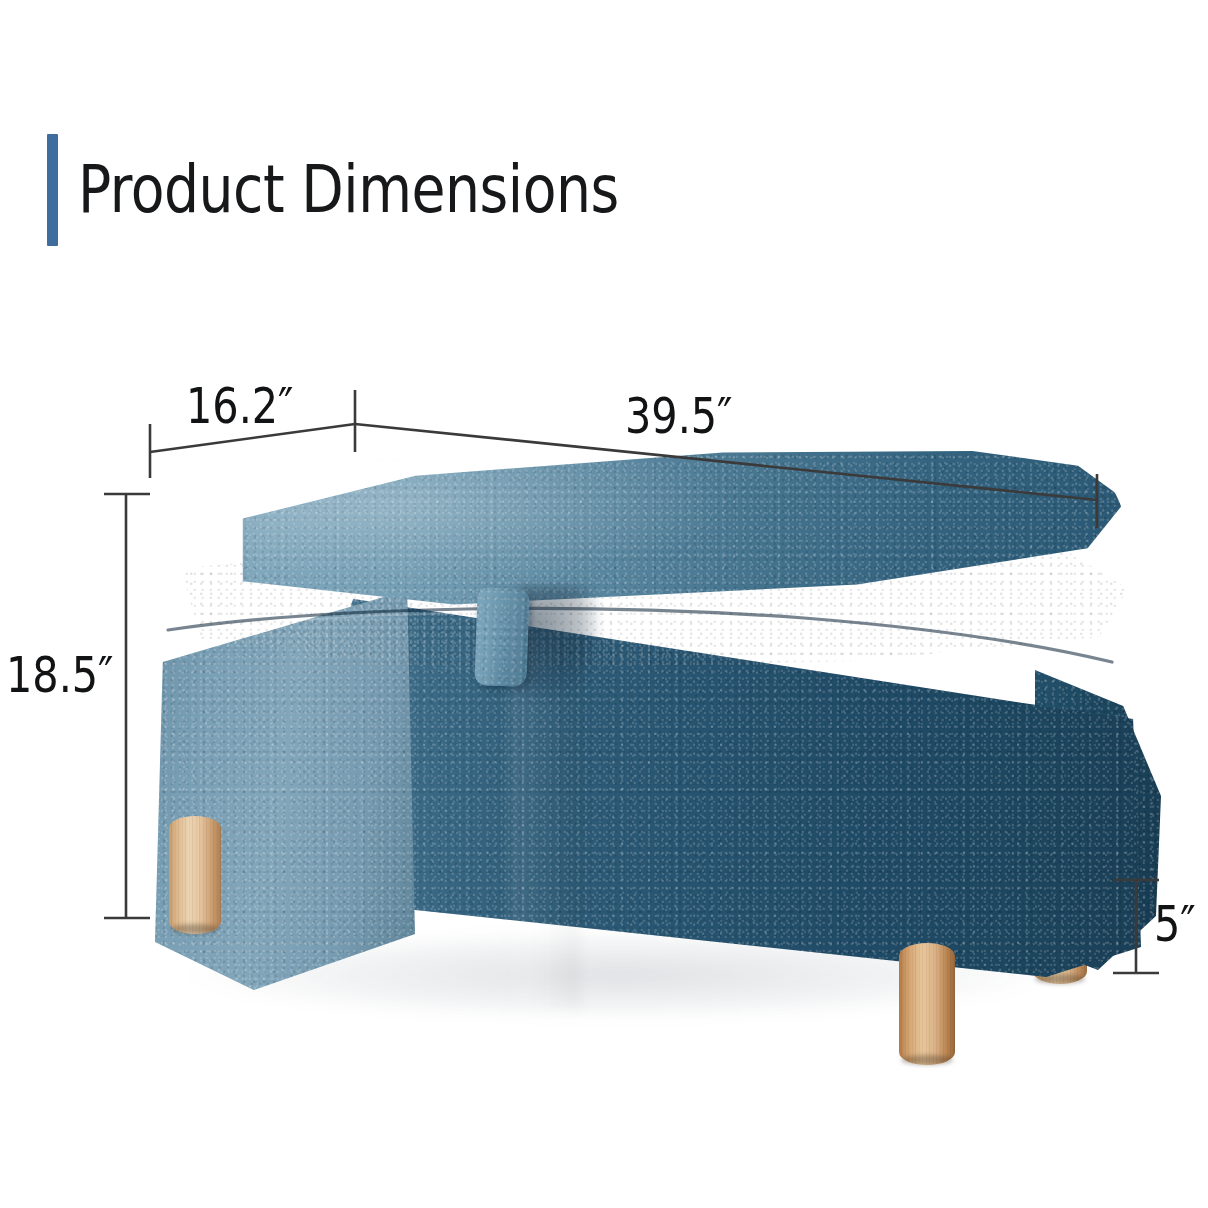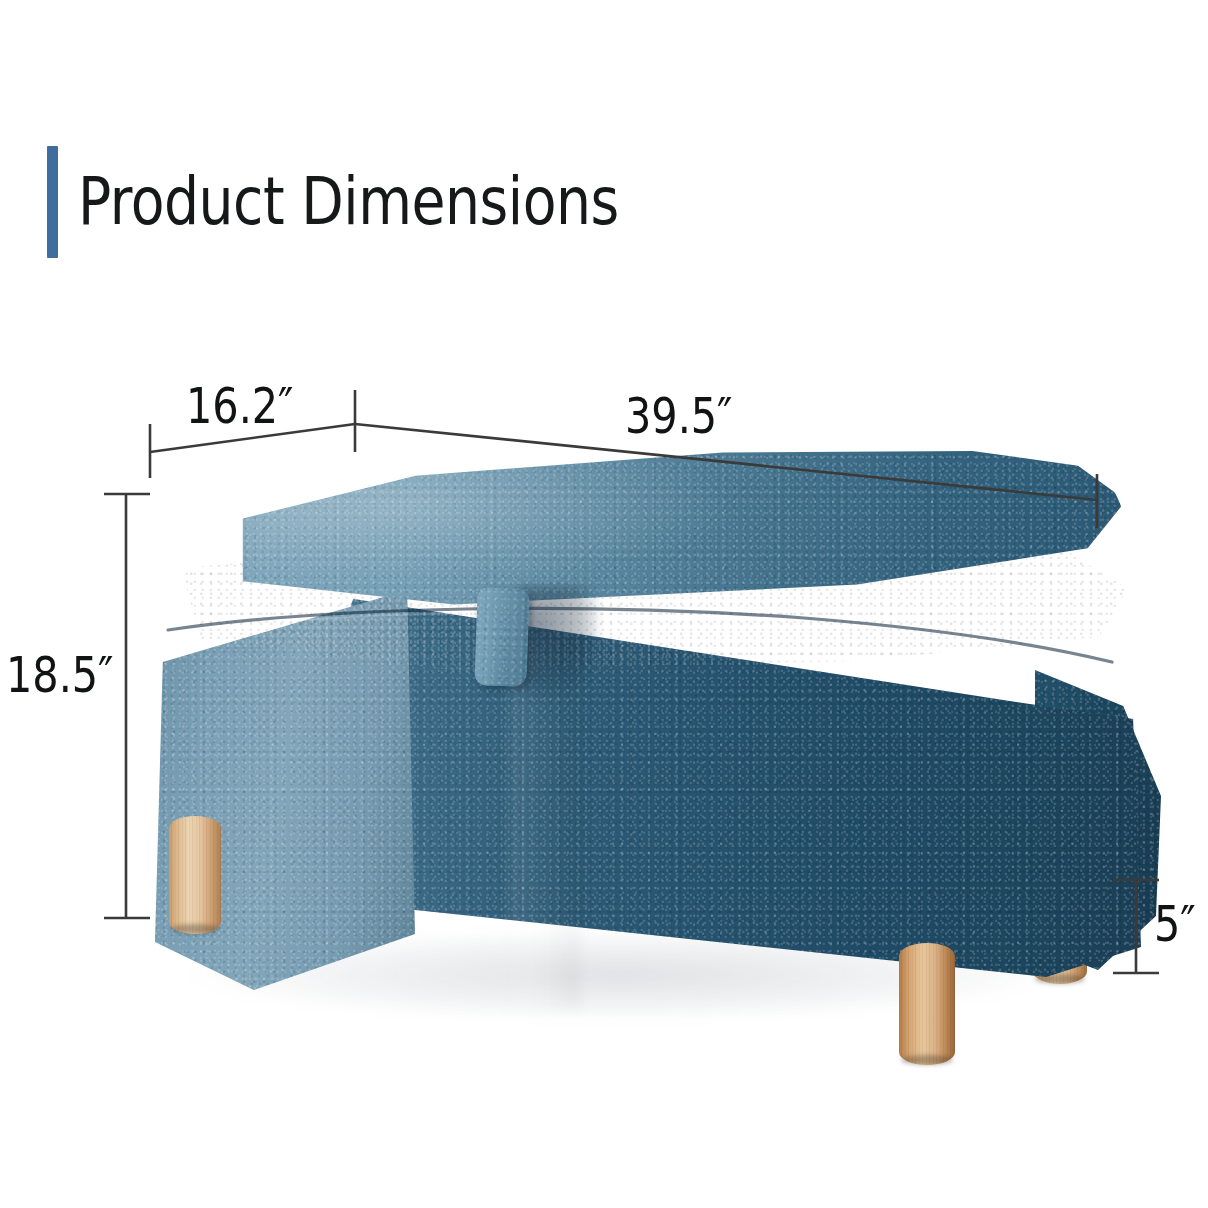--- a/index.html
+++ b/index.html
@@ -6,21 +6,21 @@
   body{
     width:1208px;height:1208px;
     background:#ffffff;
     font-family:"Liberation Sans","DejaVu Sans",sans-serif;
     overflow:hidden;
     position:relative;
   }
   #stage{position:absolute;left:0;top:0;width:1208px;height:1208px;}
 
   
-  #header{position:absolute;left:0;top:12px;width:1208px;height:300px;}
+  #header{position:absolute;left:0;top:0;width:1208px;height:300px;}
   #accent-bar{
     position:absolute;left:47px;top:134px;width:11px;height:112px;
     background:#3f6d9e;border-radius:1px;
   }
   #page-title{
     position:absolute;left:78px;top:130px;
     font-size:66px;line-height:120px;
     font-weight:400;letter-spacing:-0.5px;
     color:#16181a;white-space:nowrap;
     font-family:"DejaVu Sans Condensed","Liberation Sans",sans-serif;

